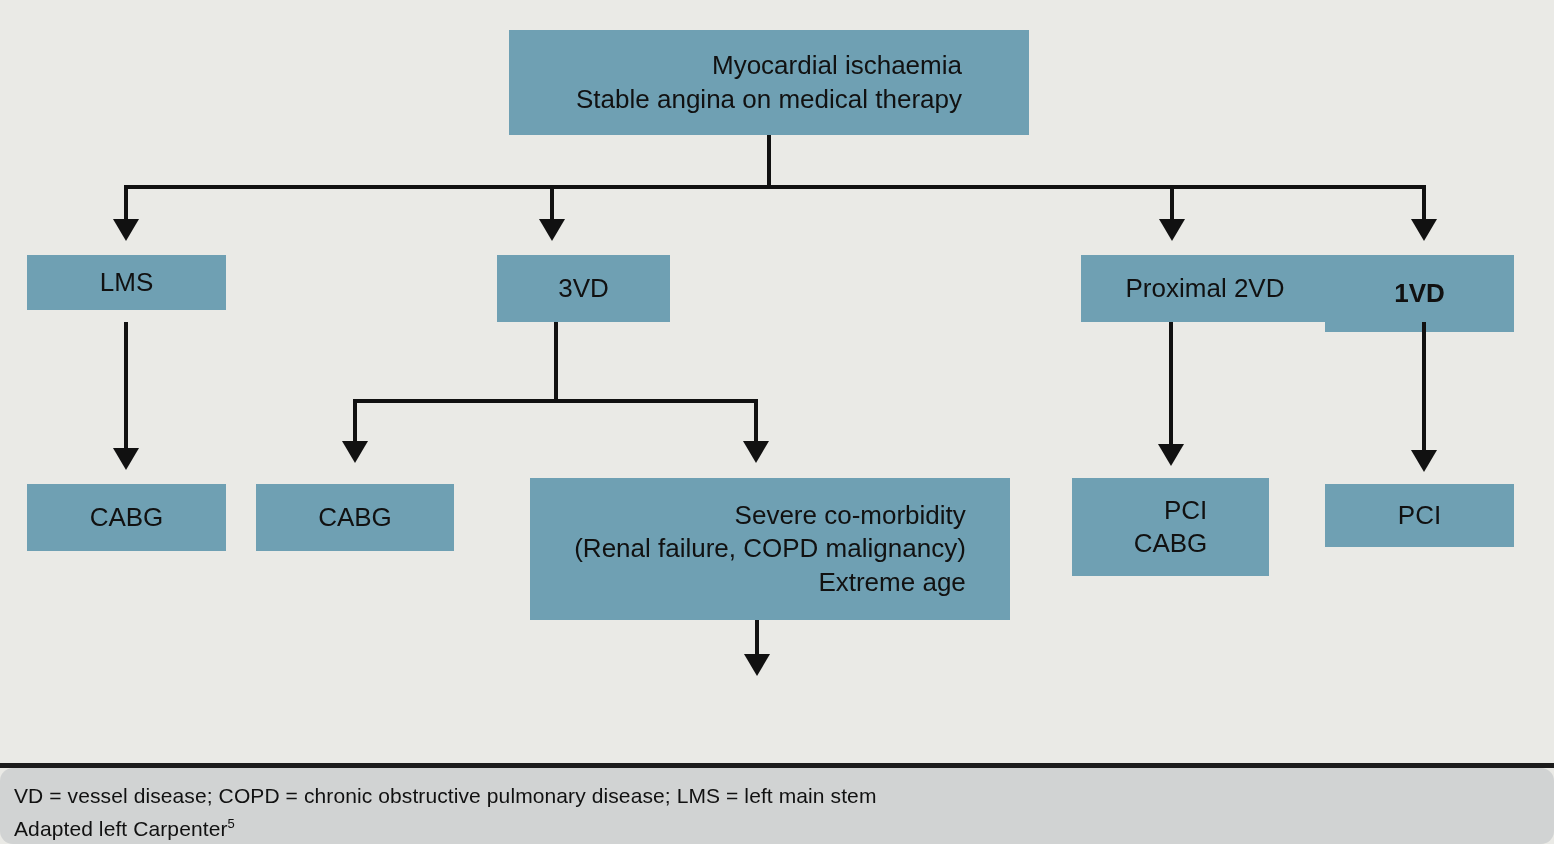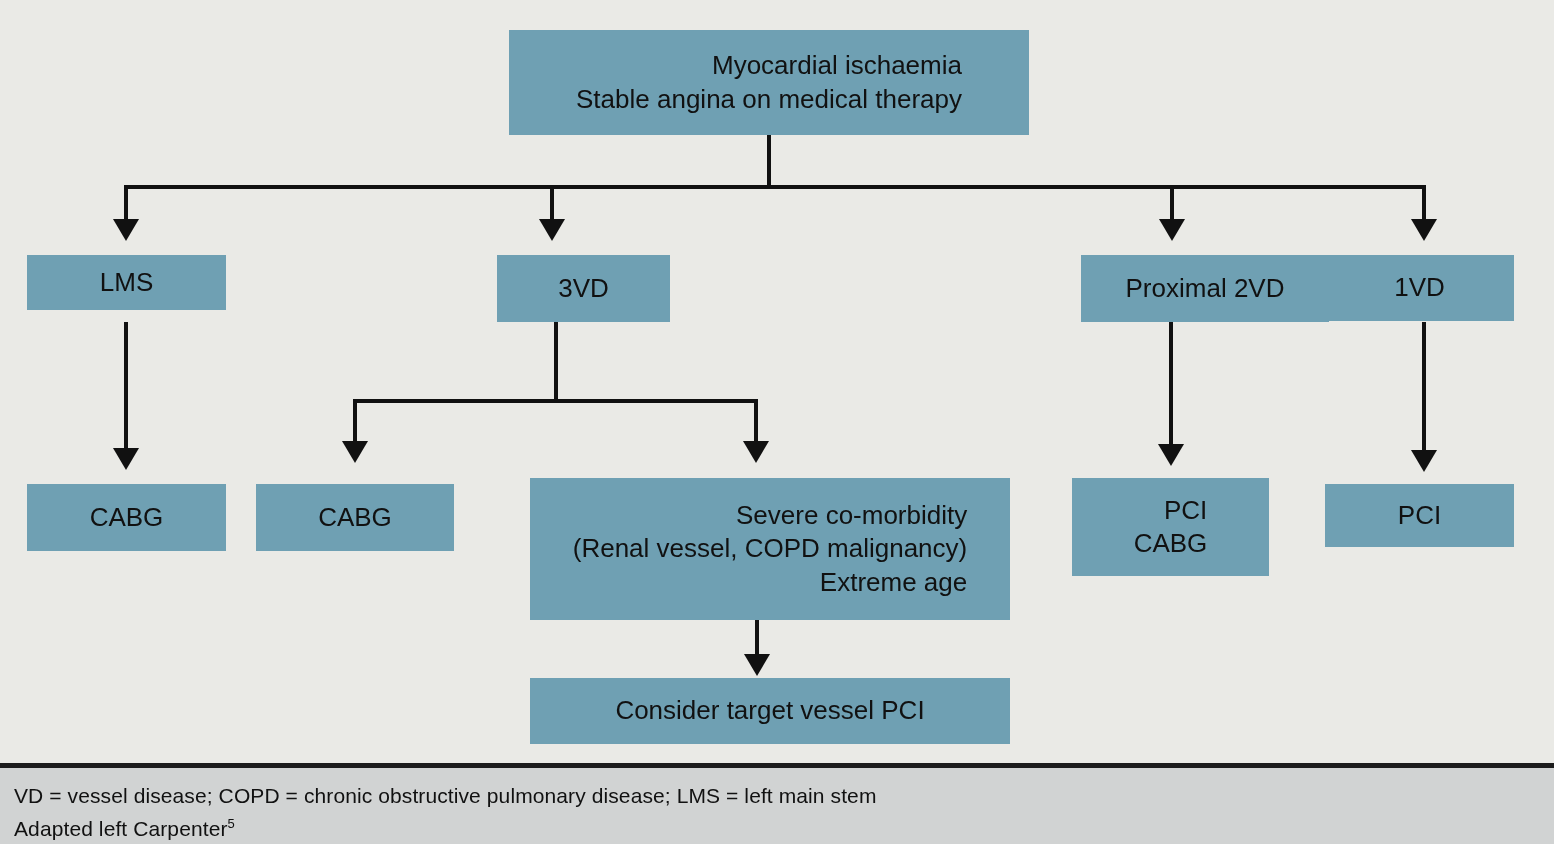--- a/index.html
+++ b/index.html
@@ -77,36 +77,35 @@
 
   <div class="node" style="left:509px; top:30px; width:520px; height:105px;">Myocardial ischaemia
 Stable angina on medical therapy</div>
 
   <div class="node" style="left:27px; top:255px; width:199px; height:55px;">LMS</div>
 
   <div class="node" style="left:453px; top:255px; width:173px; height:67px;margin-left:44px;">3VD</div>
 
   <div class="node" style="left:1048px; top:255px; width:248px; height:67px;margin-left:33px;">Proximal 2VD</div>
 
-  <div class="node" style="left:1325px; top:255px; width:189px; height:66px;">1VD</div>
+  <div class="node" style="left:1325px; top:255px; width:189px; height:77px;font-weight:bold;">1VD</div>
 
   <div class="node" style="left:27px; top:484px; width:199px; height:67px;">CABG</div>
 
   <div class="node" style="left:256px; top:484px; width:198px; height:67px;">CABG</div>
 
   <div class="node" style="left:530px; top:478px; width:480px; height:142px;">Severe co-morbidity
-(Renal vessel, COPD malignancy)
+(Renal failure, COPD malignancy)
 Extreme age</div>
 
   <div class="node" style="left:1072px; top:478px; width:197px; height:98px;">PCI
 CABG</div>
 
   <div class="node" style="left:1325px; top:484px; width:189px; height:63px;">PCI</div>
 
-  <div class="node" style="left:530px; top:678px; width:480px; height:66px;">Consider target vessel PCI</div>
 
   <div class="conn v" style="left:767px; top:135px; height:54px;"></div>
 
   <div class="conn h" style="left:124px; top:185px; width:1302px;"></div>
 
   <div class="conn v" style="left:124px; top:185px; height:36px;"></div>
   <div class="arrowhead" style="left:113px; top:219px;"></div>
 
   <div class="conn v" style="left:550px; top:185px; height:36px;"></div>
   <div class="arrowhead" style="left:539px; top:219px;"></div>
@@ -132,18 +131,18 @@
   <div class="conn v" style="left:1169px; top:322px; height:124px;"></div>
   <div class="arrowhead" style="left:1158px; top:444px;"></div>
 
   <div class="conn v" style="left:1422px; top:322px; height:130px;"></div>
   <div class="arrowhead" style="left:1411px; top:450px;"></div>
 
   <div class="conn v" style="left:755px; top:620px; height:38px;"></div>
   <div class="arrowhead" style="left:744px; top:654px;"></div>
 
   <div id="footnote-divider" style="top:763px;"></div>
-  <div id="footnote-band" style="top:768px; height:76px;">
+  <div id="footnote-band" style="top:768px; height:76px;border-radius:13px;">
     <div class="footnote-line">VD = vessel disease; COPD = chronic obstructive pulmonary disease; LMS = left main stem</div>
     <div class="footnote-line"><span>Adapted left Carpenter</span><sup>5</sup></div>
   </div>
 
 </div>
 
 </body></html>

